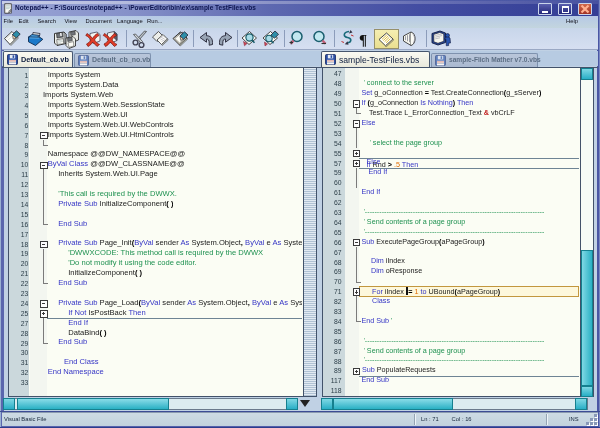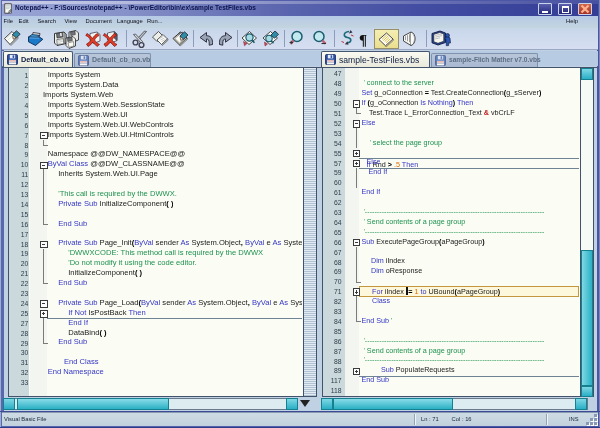--- a/index.html
+++ b/index.html
@@ -393,21 +393,21 @@
 <div class="fv" style="left:356.2px;top:316.0px;height:5.8px"></div>
 <div class="fh" style="left:356.2px;top:321.2px;width:4.5px"></div>
 <div class="ln" style="left:323px;top:327.8px;width:18.5px;font-size:6.8px;">85</div>
 <div class="ln" style="left:323px;top:337.7px;width:18.5px;font-size:6.8px;">86</div>
 <div class="row" style="left:363.50px;top:336.60px;font-size:7.2px;line-height:8.9px;max-width:216px;overflow:hidden"><span class="c">'---------------------------------------------------------------------------</span></div>
 <div class="ln" style="left:323px;top:347.6px;width:18.5px;font-size:6.8px;">87</div>
 <div class="row" style="left:363.50px;top:346.50px;font-size:7.2px;line-height:8.9px;max-width:216px;overflow:hidden"><span class="c">' Send contents of a page group</span></div>
 <div class="ln" style="left:323px;top:357.5px;width:18.5px;font-size:6.8px;">88</div>
 <div class="row" style="left:363.50px;top:356.40px;font-size:7.2px;line-height:8.9px;max-width:216px;overflow:hidden"><span class="c">'---------------------------------------------------------------------------</span></div>
 <div class="ln" style="left:323px;top:367.4px;width:18.5px;font-size:6.8px;">89</div>
-<div class="row" style="left:381px;top:366.30px;font-size:7.2px;line-height:8.9px;max-width:218px;overflow:hidden"><span class="k">Sub</span> PopulateRequests</div>
+<div class="row" style="left:362px;top:366.30px;font-size:7.2px;line-height:8.9px;max-width:218px;overflow:hidden"><span class="k">Sub</span> PopulateRequests</div>
 <div class="fb" style="left:352.5px;top:367.6px">
     <i></i>
     <b></b>
   </div>
 <div class="ln" style="left:323px;top:377.3px;width:18.5px;font-size:6.8px;">117</div>
 <div class="row" style="left:361.50px;top:376.20px;font-size:7.2px;line-height:8.9px;max-width:218px;overflow:hidden"><span class="k">End Sub</span></div>
 <div class="ln" style="left:323px;top:387.2px;width:18.5px;font-size:6.8px;">118</div>
 <div class="abs" style="left:46.5px;top:317.9px;width:255px;height:1px;background:#6e8494"></div>
 <div class="abs" style="left:359px;top:157.7px;width:219.5px;height:1px;background:#6e8494"></div>
 <div class="abs" style="left:359px;top:167.6px;width:219.5px;height:1px;background:#6e8494"></div>

